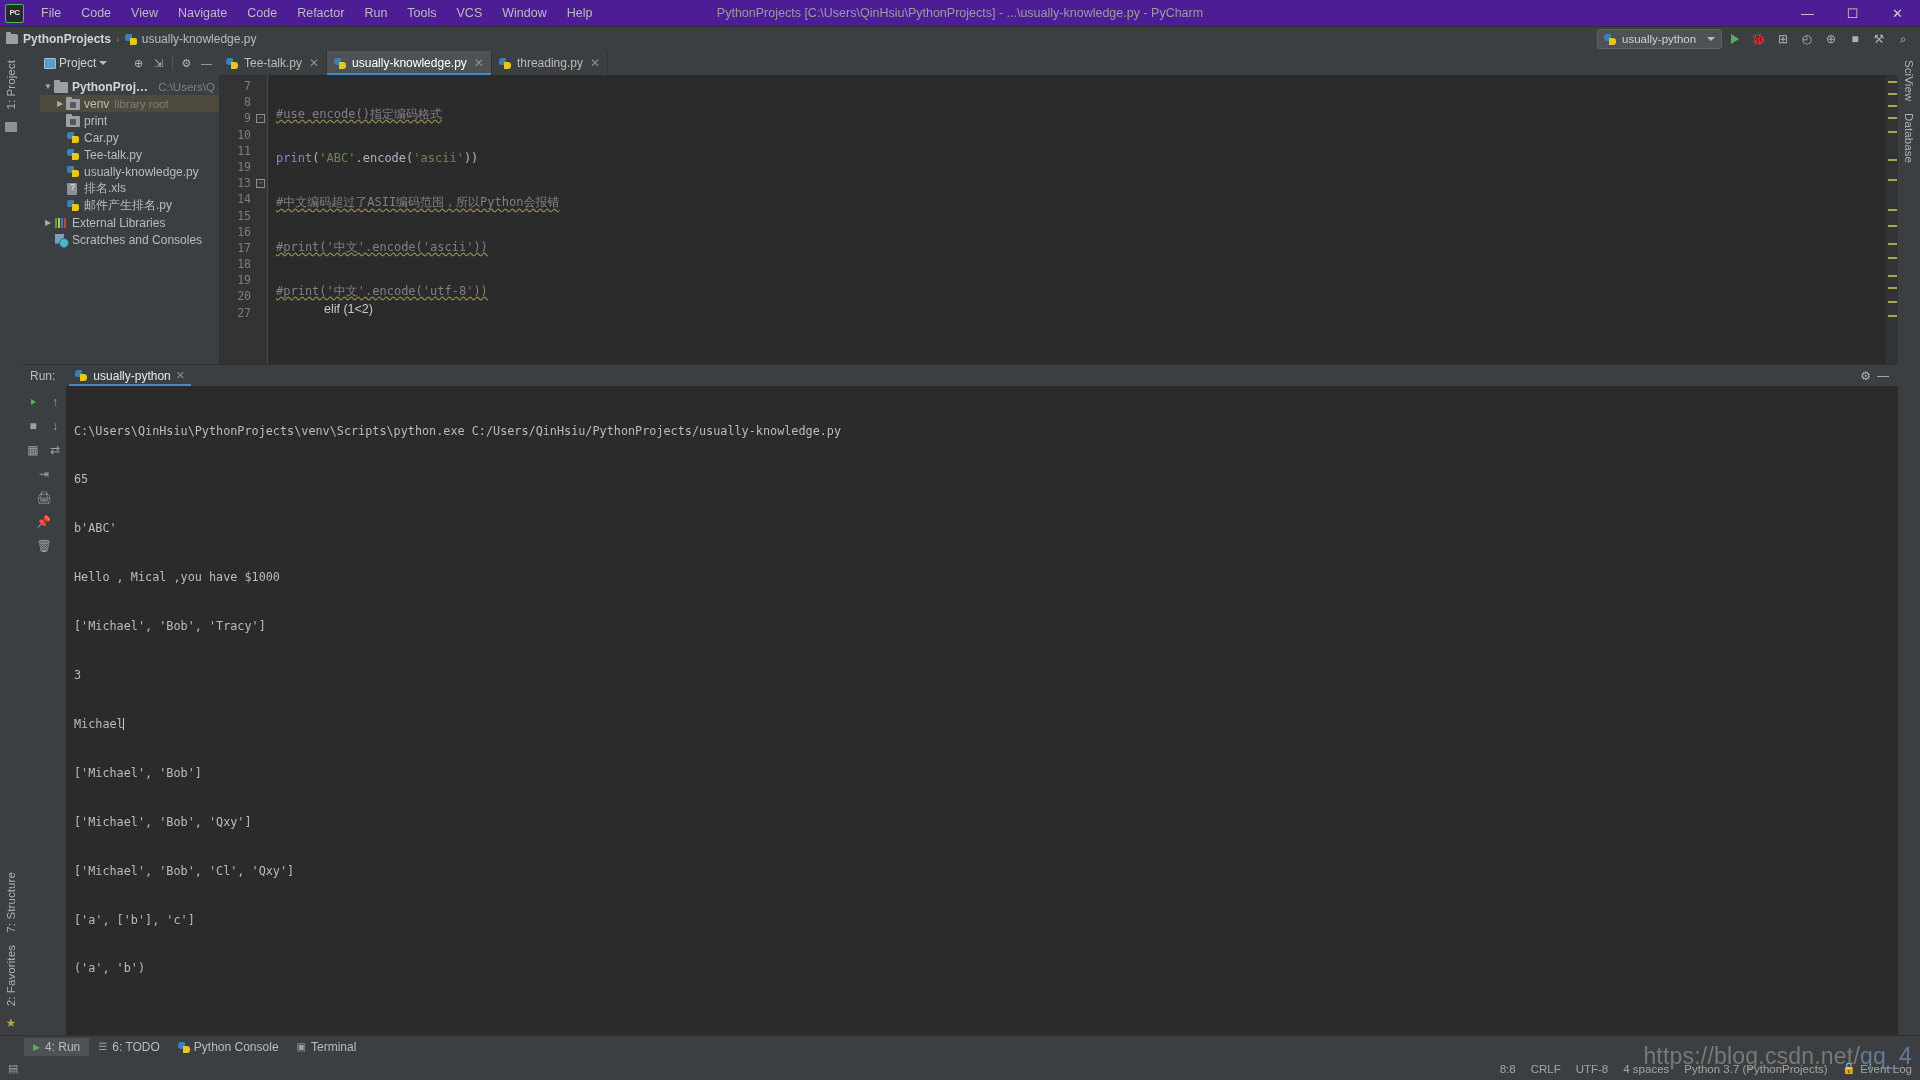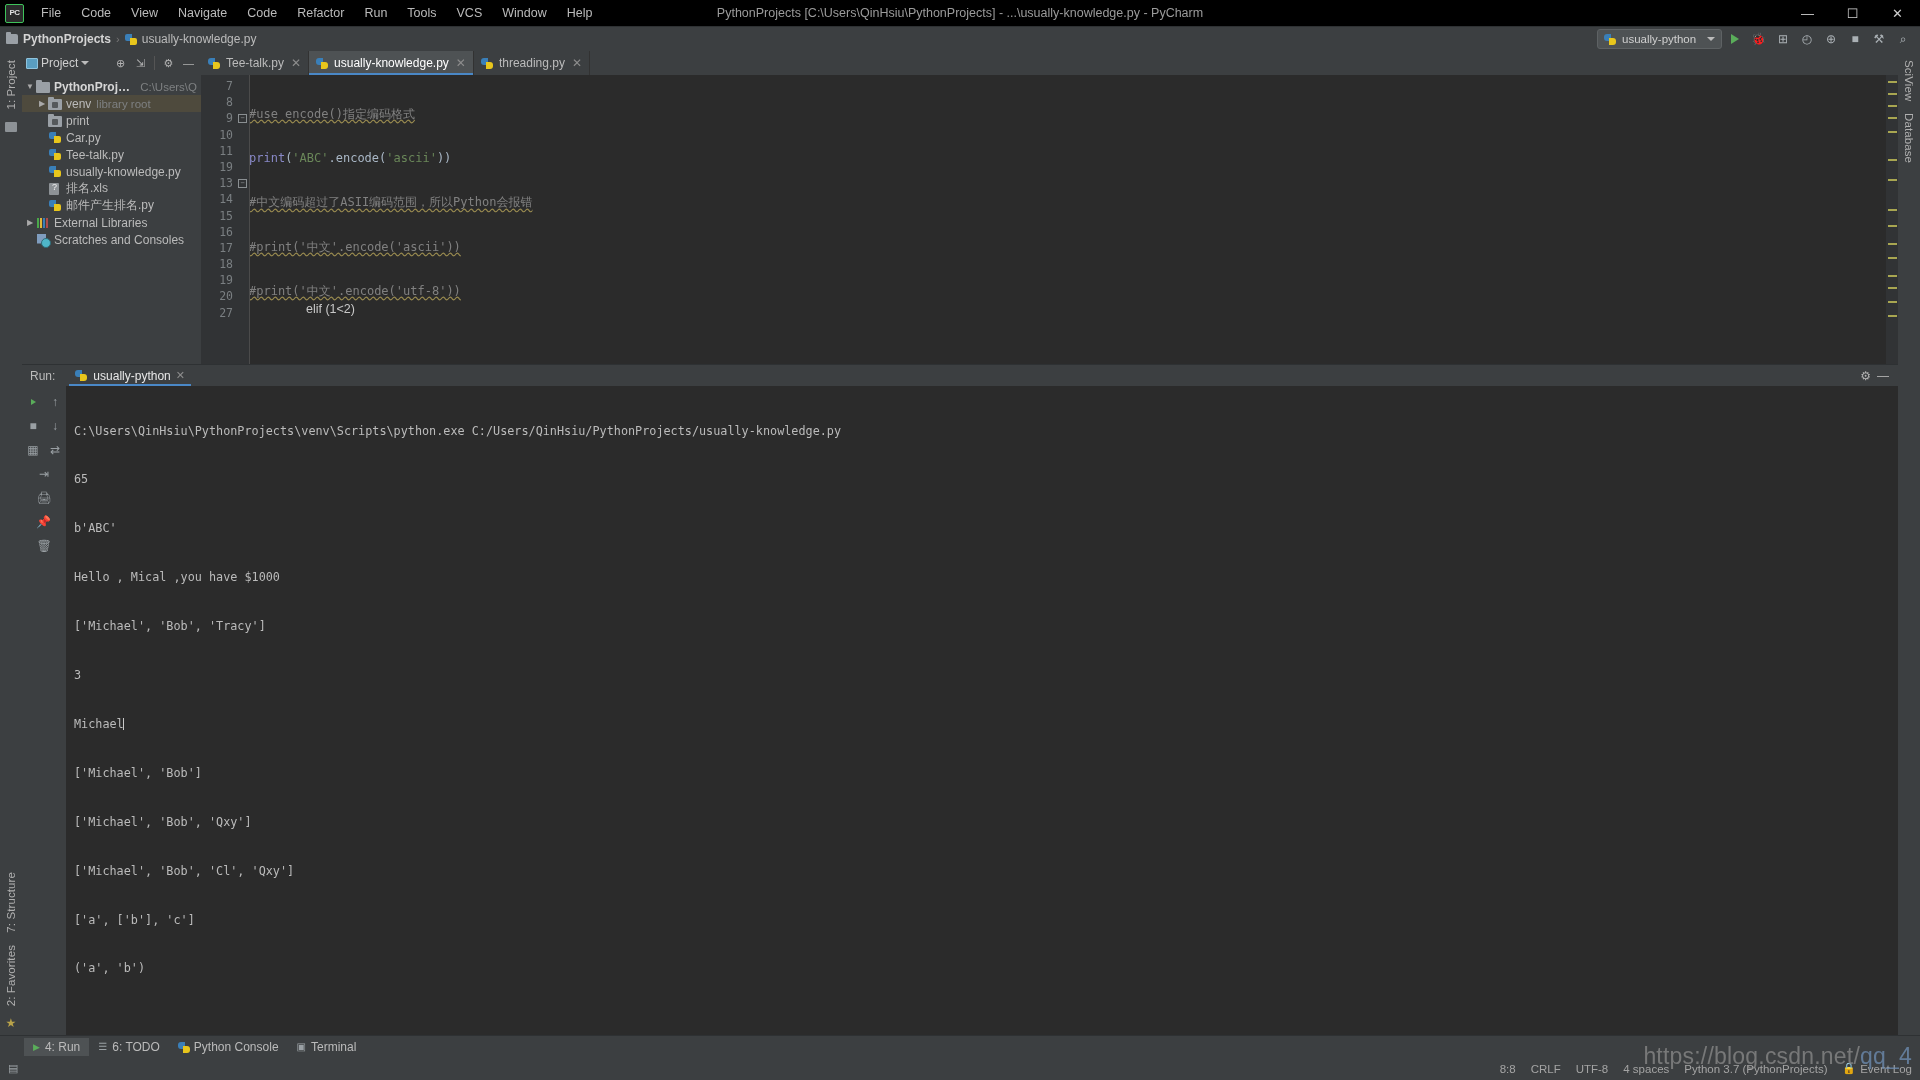--- a/index.html
+++ b/index.html
@@ -7,21 +7,21 @@
     width: 1920px; height: 1080px;
     background: #3c3f41;
     font-family: "Liberation Sans", sans-serif;
     overflow: hidden;
     -webkit-font-smoothing: antialiased;
   }
   .app { position: relative; width: 1920px; height: 1080px; display: flex; flex-direction: column; }
 
   
   .titlebar {
-    height: 15px; background: #000000; display: flex; align-items: center;
+    height: 15px; background: #4c1d95; display: flex; align-items: center;
     flex: 0 0 27px; position: relative; border-bottom: 1px solid #2e3133;
   }
   .pc-logo {
     width: 19px; height: 19px; margin: 0 7px 0 5px;
     background: #2b2b2b; border: 1.5px solid #3ec35a; border-radius: 2px;
     color: #e0e0e0; font-size: 8px; font-weight: bold; line-height: 16px; text-align: center;
     letter-spacing: -0.5px;
   }
   .menubar { display: flex; align-items: center; height: 100%; }
   .menu-item {
@@ -89,21 +89,21 @@
   .vlabel {
     writing-mode: vertical-rl; font-size: 11.5px; color: #b0b0b0; padding: 6px 0;
     white-space: nowrap; letter-spacing: 0.1px;
   }
   .vlabel.up { transform: rotate(180deg); }
   .strip-group { display:flex; flex-direction: column; align-items: center; }
 
   .center-col { flex: 1 1 auto; display: flex; flex-direction: column; min-width: 0; }
 
   
-  .editor-row { display: flex; height: 313px; flex: 0 0 313px; min-height: 0; }
+  .editor-row { display: flex; height: 313px; flex: 0 0 313px; min-height: 0; margin-left: 18px; }
 
   
   .project-panel { width: 179px; flex: 0 0 179px; background: #3c3f41; display: flex; flex-direction: column; }
   .pp-header { height: 24px; display: flex; align-items: center; padding: 0 4px; gap: 3px; }
   .pp-title { display:flex; align-items:center; gap:5px; font-size: 12px; color: #cfcfcf; }
   .pp-sq { width:12px;height:11px;background:#5a9ec1;border:1px solid #8fc3dd;border-radius:1px;}
   .pp-ico { width: 17px; height: 17px; display:flex;align-items:center;justify-content:center;color:#b2b2b2;font-size:11px;}
   .pp-divider { width:1px;height:14px;background:#555;margin:0 2px;}
   .tree { flex: 1 1 auto; padding-top: 3px; overflow: hidden; font-size: 12px; color: #bbbbbb; }
   .tr {
@@ -158,21 +158,21 @@
     width: 48px; flex: 0 0 48px; background: #313335; text-align: right;
     padding-top: 3px; font-family: "DejaVu Sans Mono", monospace; font-size: 11.5px; color: #7a7f82;
     position: relative;
   }
   .gl { height: 16.2px; line-height: 16.2px; padding-right: 16px; position: relative; }
   .fold {
     position: absolute; right: 2px; top: 4px; width: 9px; height: 9px;
     border: 1px solid #8a8f92; color: #8a8f92; font-size: 7px; line-height: 7px; text-align: center;
   }
   .code-lines {
-    flex: 1 1 auto; padding-top: 3px; position: relative;
+    flex: 1 1 auto; padding-top: 3px; padding-left: 9px; position: relative;
     font-family: "DejaVu Sans Mono", monospace; font-size: 12px; white-space: pre; overflow: hidden;
   }
   .code-lines:before{
     content:''; position:absolute; left:0; top:0; bottom:0; width:1px; background:#4b4b4b;
   }
   .cl { height: 16.2px; line-height: 16.2px; }
   .cm { color: #808080; text-decoration: underline wavy #9a8b4f; text-decoration-skip-ink: none; }
   .fn { color: #8888c6; }
   .st { color: #6a8759; }
   .pl { color: #a9b7c6; }

